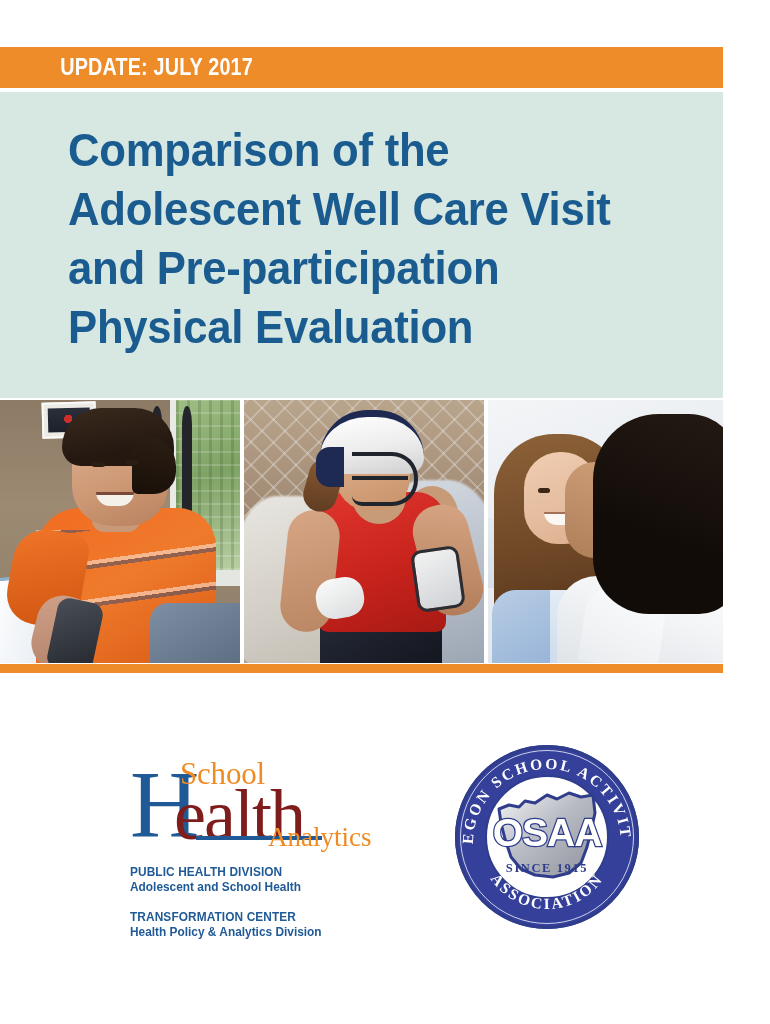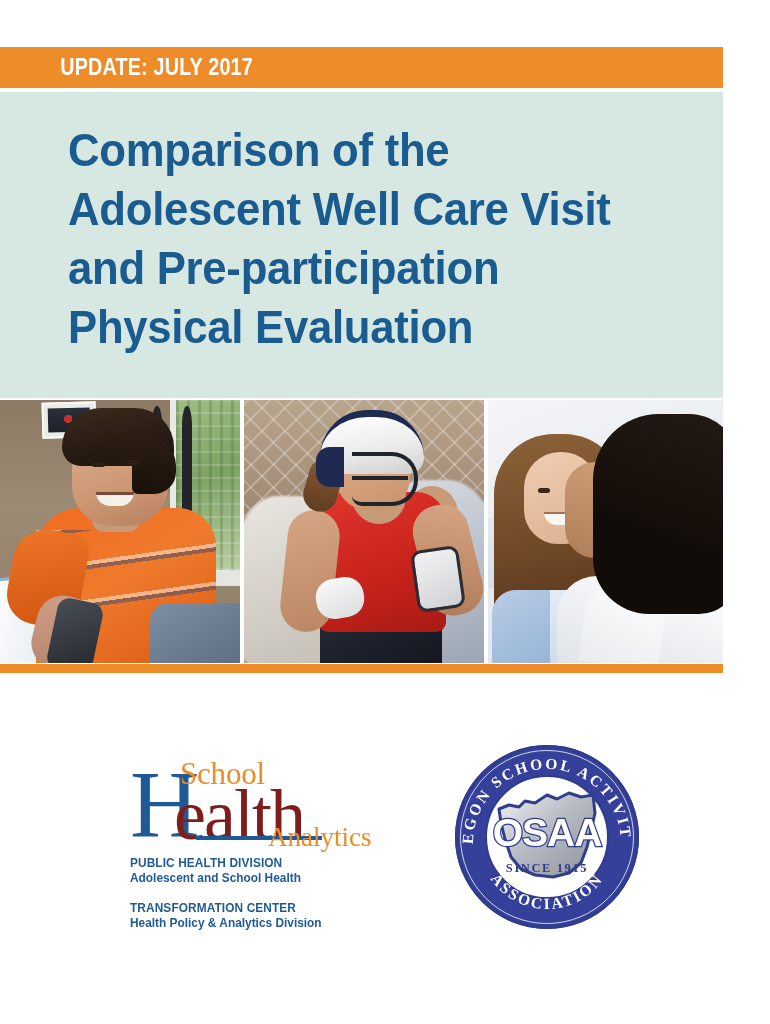--- a/index.html
+++ b/index.html
@@ -362,21 +362,21 @@
   }
   .oha-rule {
     position:absolute; left:66px; top:80px; width:126px; height:4px;
     background:#1f5a96;
   }
   .oha-authority {
     position:absolute; left:138px; top:66px;
     font-family:"Liberation Serif", serif;
     font-size:27px; color:#ef8b22;
   }
-  .oha-lines { position:absolute; left:0; top:100px; width:250px; }
+  .oha-lines { position:absolute; left:0; top:109px; width:250px; }
   .line-cap {
     color:#1f5a96; font-size:12.5px; font-weight:bold;
     letter-spacing:.1px; transform:scaleX(.95); transform-origin:left center;
     white-space:nowrap;
   }
   .line-sub {
     color:#1f5a96; font-size:12.5px; font-weight:bold;
     transform:scaleX(.95); transform-origin:left center;
     white-space:nowrap; margin-top:1px;
   }

